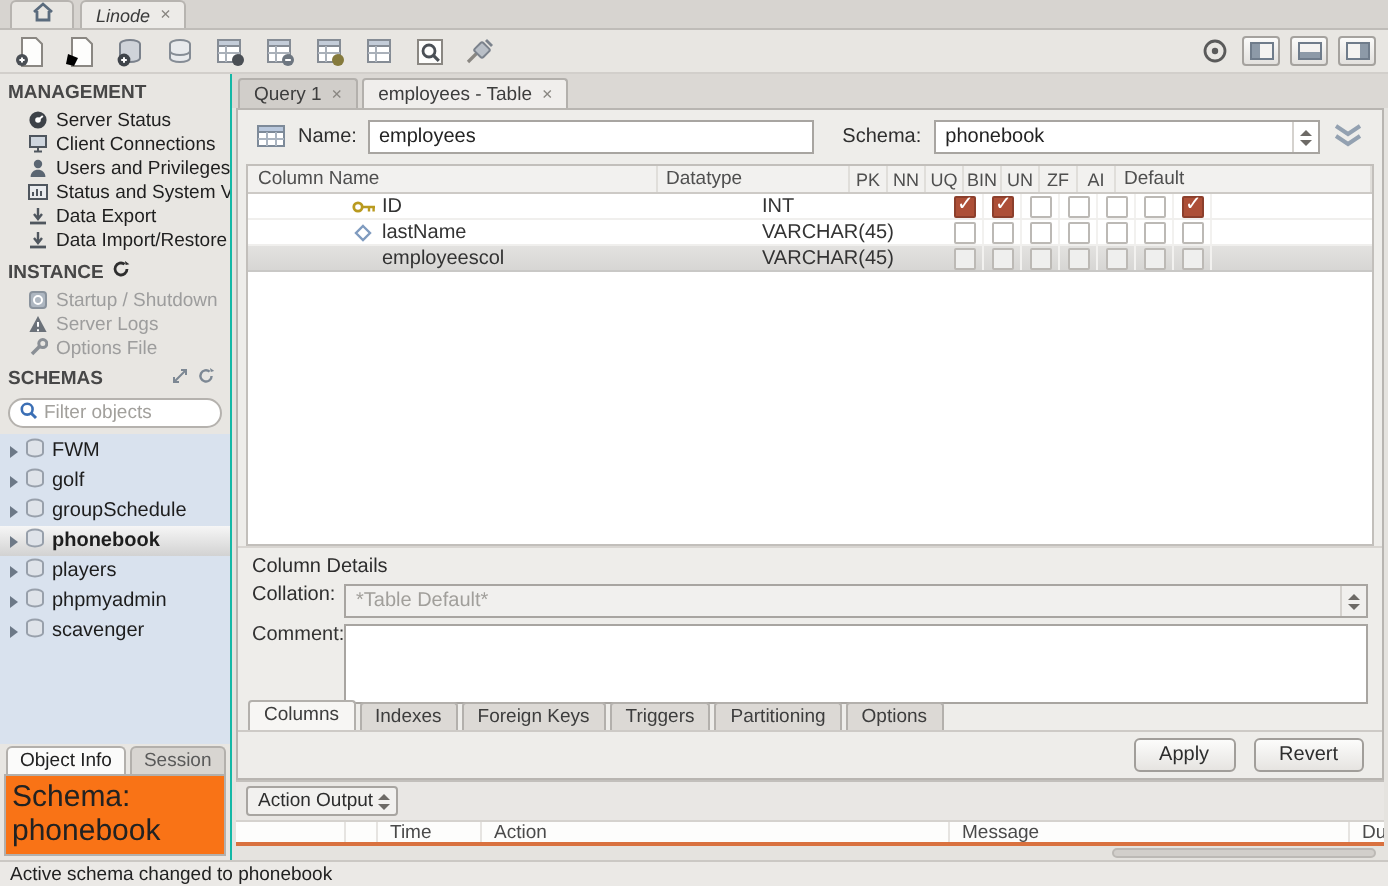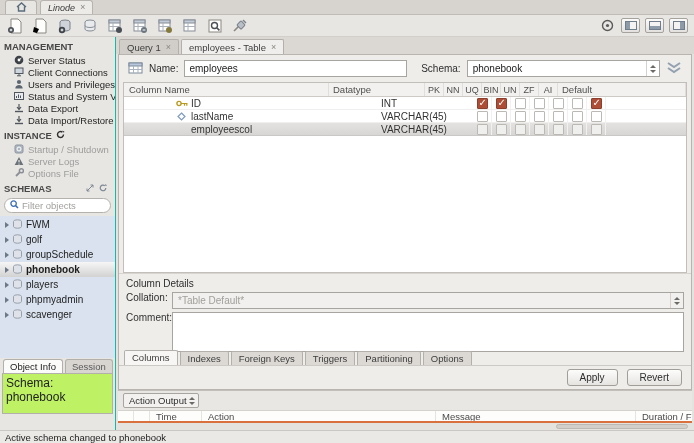--- a/index.html
+++ b/index.html
@@ -31,21 +31,21 @@
   .filter-box{margin:2px 4px 3px 4px;height:15px;background:#fff;border:1px solid #b5b2ae;border-radius:8px;display:flex;align-items:center;padding:0 5px;gap:3px;flex:none;}
   .filter-box input{border:none;outline:none;background:transparent;font-size:9.5px;color:#555;width:78px;}
   .filter-box input::placeholder{color:#a2a09c;}
   .schema-list{flex:1;background:#d9e2ee;min-height:0;overflow:hidden;padding-top:1px;}
   .schema-row{display:flex;align-items:center;gap:3px;height:15px;padding-left:5px;font-size:10px;color:#1d1d1d;}
   .schema-row.selected{background:linear-gradient(#f6f6f6,#d2d2d2);font-weight:bold;}
   .tri{width:0;height:0;border-left:4px solid #6d7987;border-top:3px solid transparent;border-bottom:3px solid transparent;flex:none;}
   .side-bottom-tabs{height:15px;display:flex;align-items:flex-end;padding-left:3px;gap:2px;background:#e8e6e2;flex:none;}
   .sb-tab{font-size:9.5px;padding:1px 6px 1px 6px;background:#d8d5d1;border:1px solid #b3b0ac;border-bottom:none;border-radius:3px 3px 0 0;color:#5a5a5a;}
   .sb-tab.active{background:#fbfbfa;color:#222;}
-  .object-info-box{height:41px;margin:0 2px 16px 2px;background:#bef264;border:1px solid #b3b0ac;font-size:12px;color:#222;padding:2px 3px;flex:none;}
+  .object-info-box{height:41px;margin:0 2px 2px 2px;background:#f97316;border:1px solid #b3b0ac;font-size:15px;color:#222;padding:2px 3px;flex:none;}
 
   
   .main{flex:1;display:flex;flex-direction:column;min-width:0;background:#e5e3df;}
   .editor-tabbar{height:17px;display:flex;align-items:flex-end;padding-left:3px;background:#dbd8d4;flex:none;}
   .etab{height:15px;display:flex;align-items:center;gap:5px;padding:0 7px;font-size:9.5px;color:#3d3d3d;background:#d1cecA;border:1px solid #b3b0ac;border-bottom:none;border-radius:2px 2px 0 0;margin-right:2px;}
   .etab.active{background:#f0eeec;}
   .editor-panel{flex:1;margin:0 2px;border:1px solid #b8b5b1;background:#eeedea;display:flex;flex-direction:column;min-height:0;}
   .form-row{height:27px;display:flex;align-items:center;padding:0 9px;gap:6px;flex:none;}
   .lab{font-size:10px;color:#2e2e2e;}
   .name-input{width:236px;height:17px;border:1px solid #aFAcA8;border:1px solid #a8a5a1;background:#fff;font-size:10px;padding:0 4px;outline:none;color:#222;}
@@ -89,21 +89,21 @@
   .btab{font-size:9.5px;color:#3d3d3d;background:#dcd9d5;border:1px solid #b3b0ac;border-bottom:none;border-radius:2px 2px 0 0;padding:1px 7px;}
   .btab.active{background:#f7f6f4;padding-bottom:2px;}
   .buttons-row{height:24px;border-top:1px solid #cFcCc8;border-top:1px solid #cdcac6;display:flex;justify-content:flex-end;align-items:center;gap:9px;padding:0 9px;flex:none;background:#eeedea;}
   .btn{min-width:46px;height:17px;font-size:10px;color:#2d2d2d;background:linear-gradient(#fcfcfb,#e6e4e1);border:1px solid #a19e9a;border-radius:3px;padding:0 12px;}
 
   
   .action-area{height:40px;background:#e9e7e4;border-top:1px solid #c2bfbb;flex:none;display:flex;flex-direction:column;margin:0 2px;}
   .ao-top{height:19px;display:flex;align-items:center;padding-left:5px;flex:none;}
   .ao-select{width:76px;height:15px;background:#f2f1ef;border:1px solid #a8a5a1;border-radius:2px;display:flex;align-items:center;font-size:9.5px;color:#2e2e2e;padding-left:5px;}
   .ao-select .spin{margin-left:auto;display:flex;flex-direction:column;gap:2px;padding-right:3px;}
-  .ao-header{height:13px;display:flex;background:#fdfdfc;border-top:1px solid #d5d2ce;border-bottom:2px solid #d9713f;flex:none;}
+  .ao-header{height:13px;display:flex;background:#fdfdfc;border-top:1px solid #d5d2ce;border-bottom:2px solid #d9713f;flex:none;padding-left:39px;}
   .aoc{font-size:9.5px;color:#4a4a4a;display:flex;align-items:center;padding-left:6px;border-right:1px solid #e6e4e1;overflow:hidden;white-space:nowrap;}
   .ao-scroll{flex:1;position:relative;background:#e5e3df;}
   .ao-thumb{position:absolute;right:4px;top:1px;width:132px;height:5px;background:#d2cfcb;border:1px solid #bDbAb6;border:1px solid #bcb9b5;border-radius:3px;}
 
   
   .statusbar{height:13px;background:#ebe9e6;border-top:1px solid #cbc8c4;display:flex;align-items:center;padding-left:5px;font-size:9.5px;color:#222;flex:none;}
 </style>
 </head>
 <body>
 

